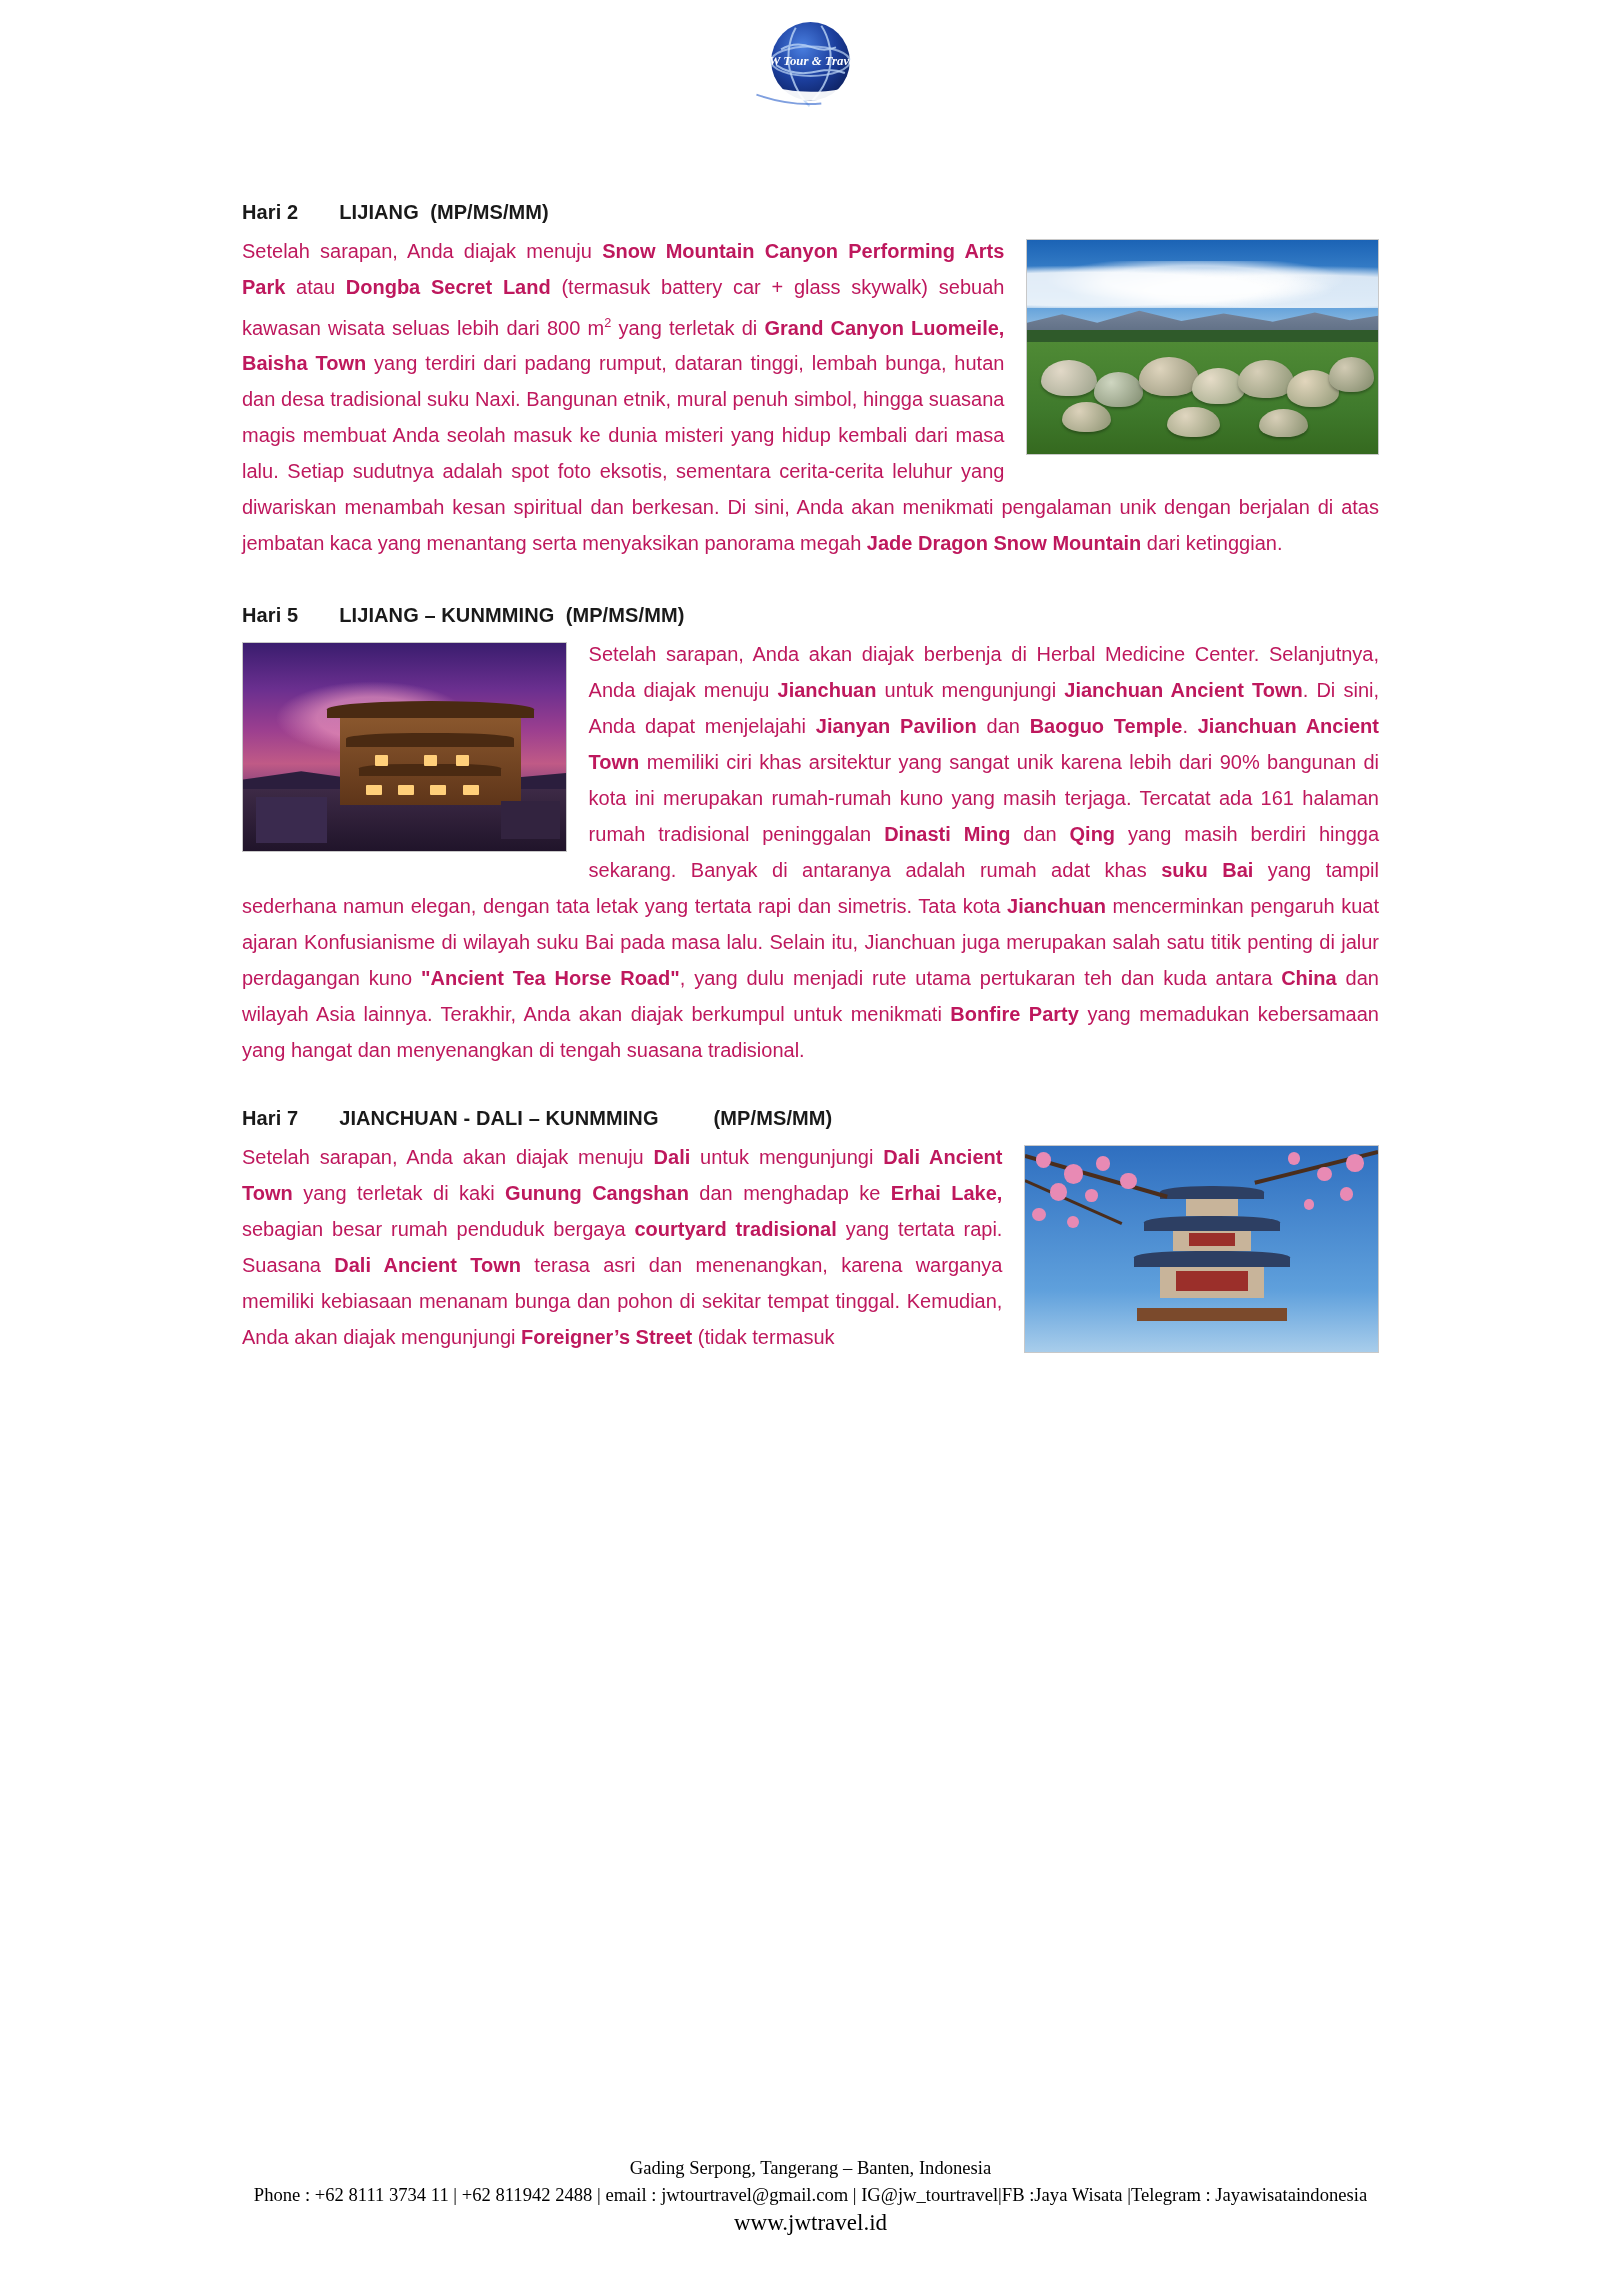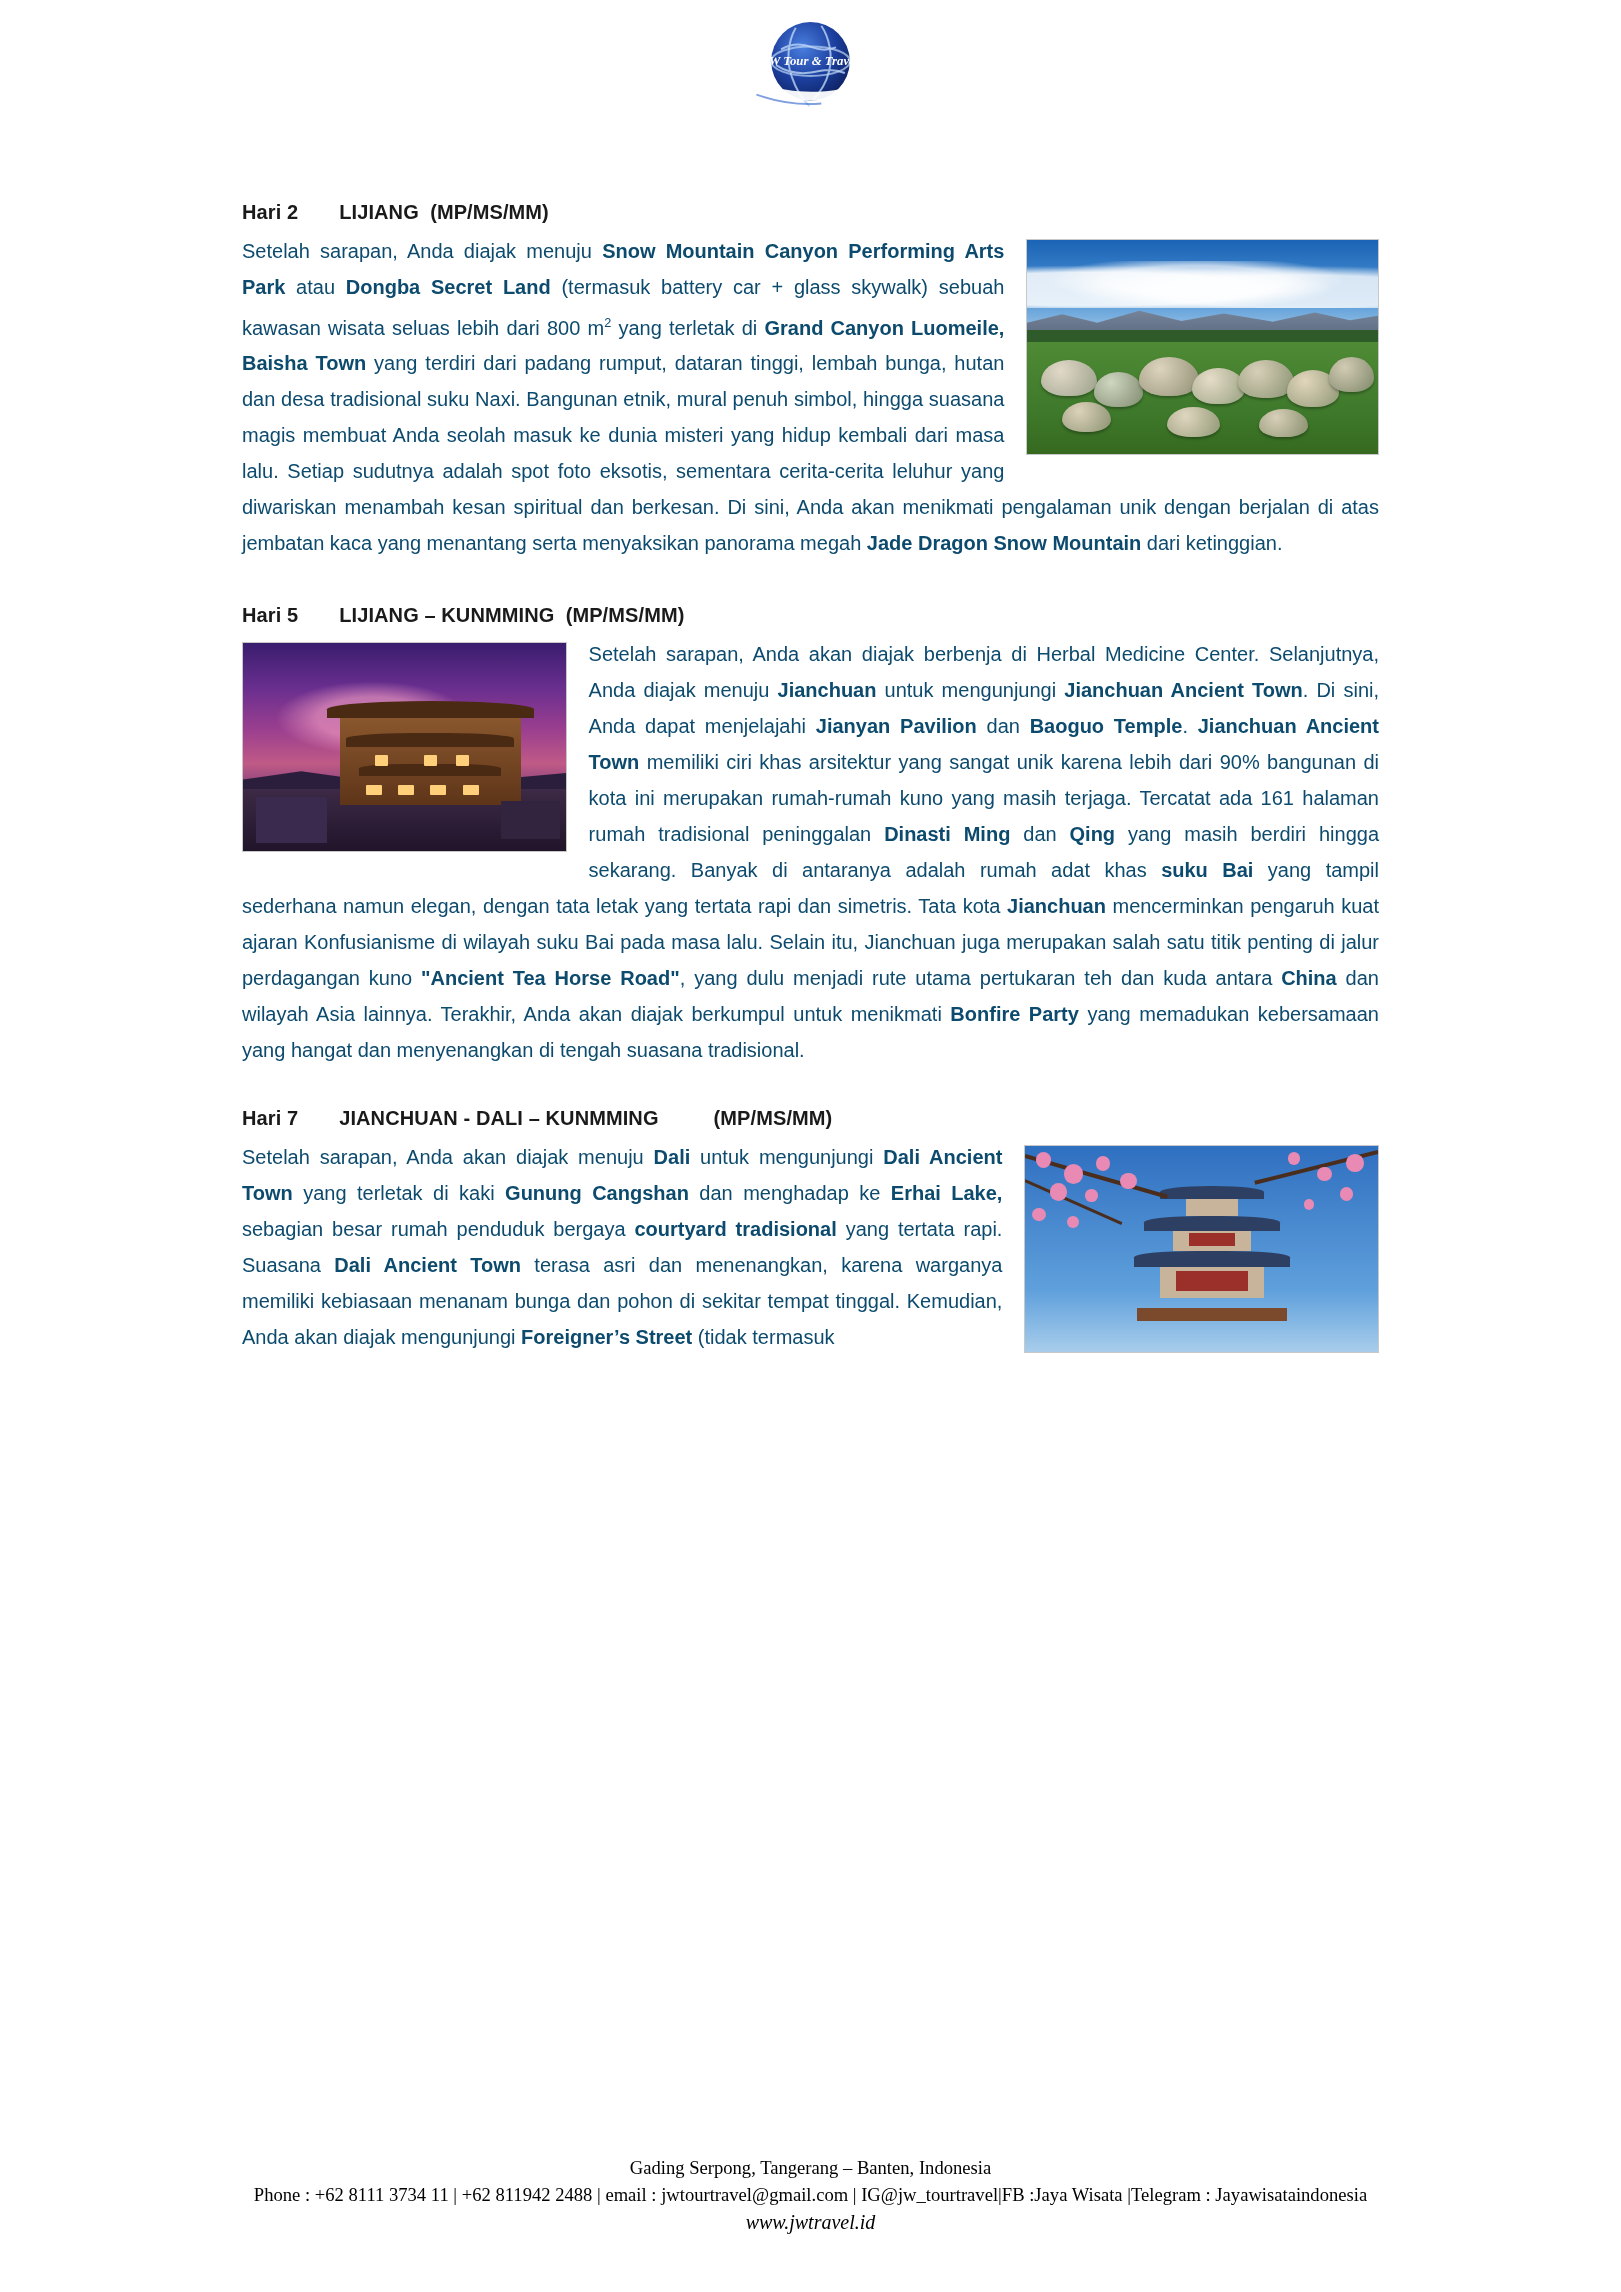--- a/index.html
+++ b/index.html
@@ -62,21 +62,21 @@
   .day-head .tab2 {
     display: inline-block;
     width: 55px;
   }
 
   p.body {
     font-size: 20px;
     line-height: 36px;
     text-align: justify;
     margin: 0;
-    color: #0c4a6e;
+    color: #be185d;
   }
   p.body b { font-weight: bold; }
 
   .sup { font-size: 12.7px; vertical-align: super; }
 
   .img-right {
     float: right;
     margin: 5.9px 0 3.9px 21.6px;
     width: 351px;
     height: 214px;
@@ -124,23 +124,22 @@
   }
   .footer .addr {
     font-size: 18.6px;
     line-height: 27.4px;
   }
   .footer .contact {
     font-size: 18.6px;
     line-height: 27.4px;
   }
   .footer .web {
-    font-size: 20px;
+    font-size: 23px;
     line-height: 27.4px;
-    font-style: italic;
   }
 
   
   .ph { position: absolute; inset: 0; }
 
   
   .p1-sky { position:absolute; left:0; top:0; right:0; height:44%;
     background: linear-gradient(#1b63b5, #4d94d6 60%, #9fc6e6 100%); }
   .p1-clouds { position:absolute; left:0; top:10%; right:0; height:22%;
     background:

